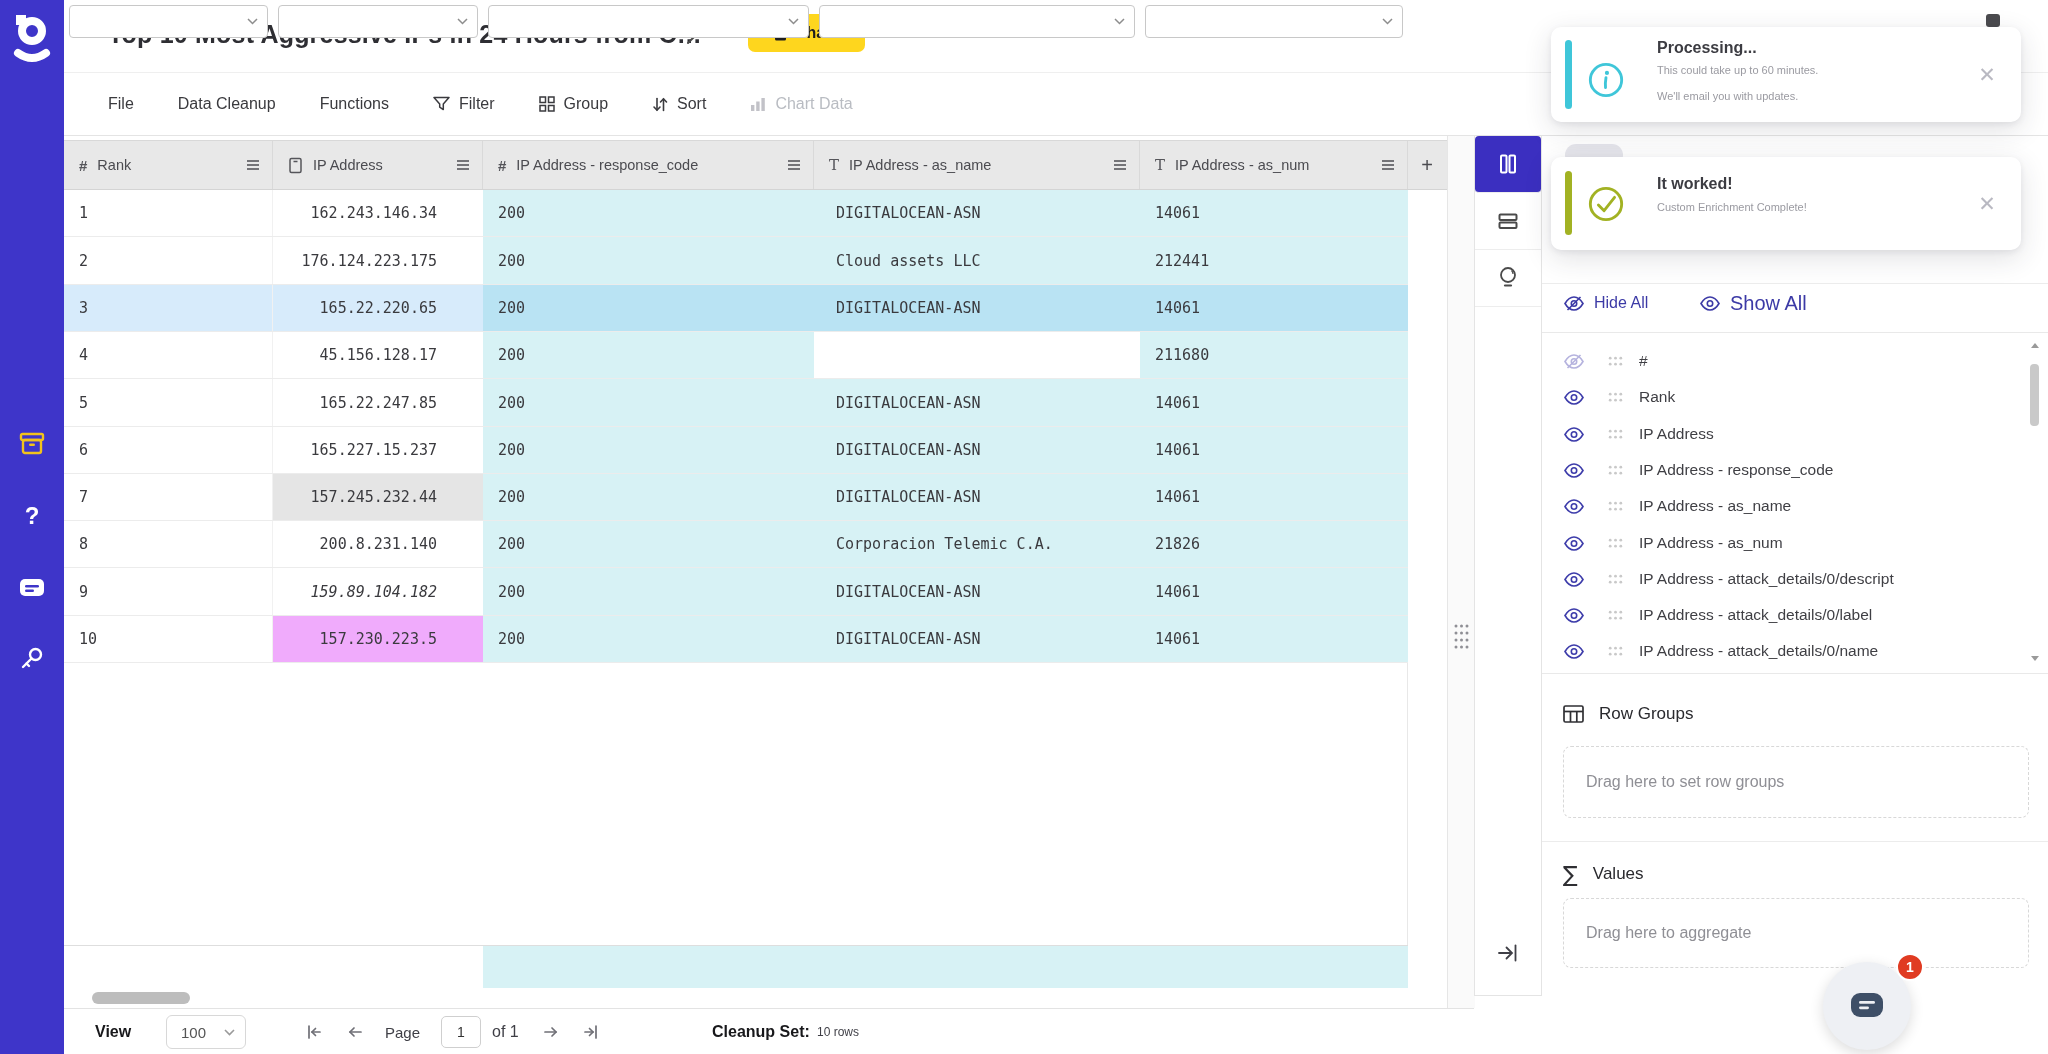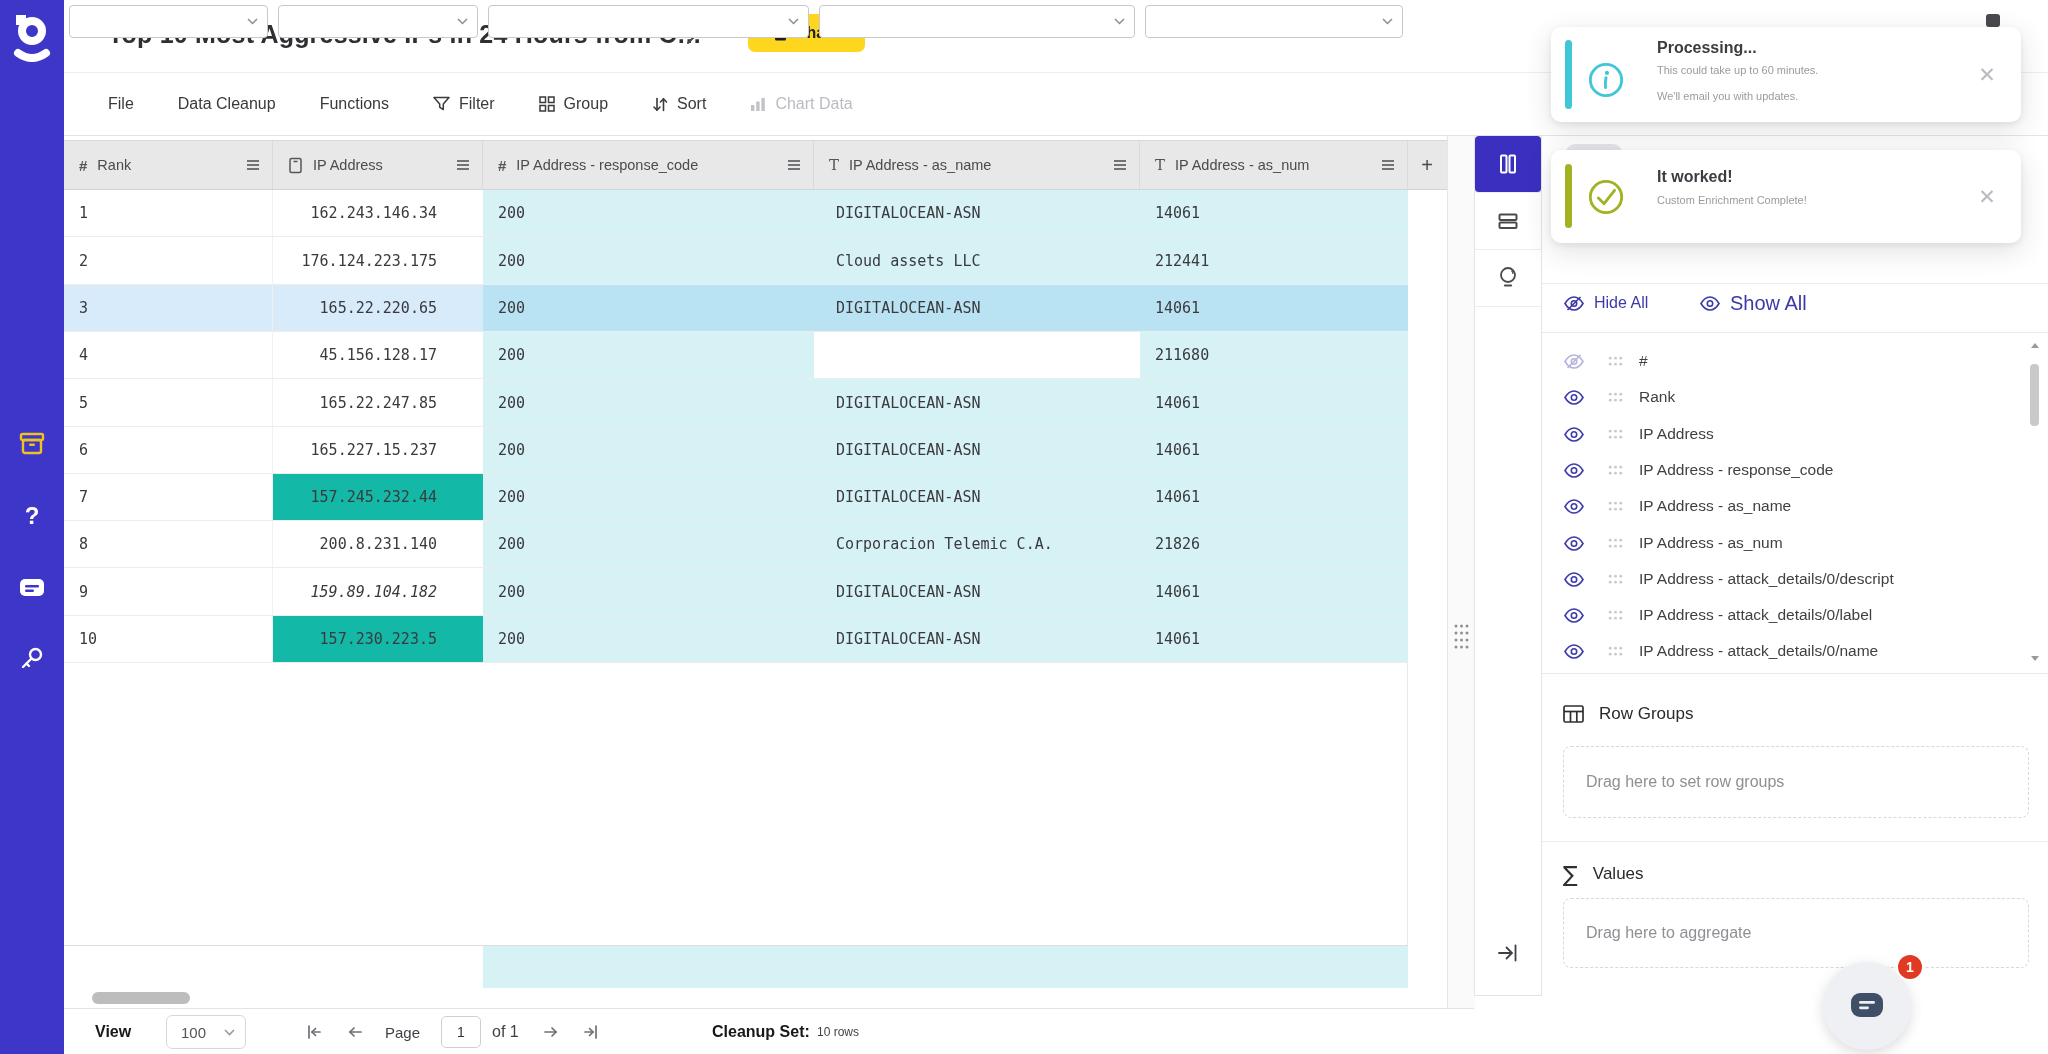--- a/index.html
+++ b/index.html
@@ -281,42 +281,42 @@
     </div>
     <div class="trow" style="top: 237px; height: 47px;">
       <div class="cell" style="left: 0px; width: 209px; background: rgb(255, 255, 255); padding-left: 15px; border-right: 1px solid rgb(241, 241, 241);">6</div>
       <div class="cell" style="left: 209px; width: 210px; background: rgb(255, 255, 255); justify-content: flex-end; padding-right: 46px;">165.227.15.237</div>
       <div class="cell" style="left: 419px; width: 331px; background: rgb(215, 242, 245); padding-left: 15px;">200</div>
       <div class="cell" style="left: 750px; width: 326px; background: rgb(215, 242, 245); padding-left: 22px;">DIGITALOCEAN-ASN</div>
       <div class="cell" style="left: 1076px; width: 268px; background: rgb(215, 242, 245); padding-left: 15px;">14061</div>
     </div>
     <div class="trow" style="top: 284px; height: 47px;">
       <div class="cell" style="left: 0px; width: 209px; background: rgb(255, 255, 255); padding-left: 15px; border-right: 1px solid rgb(241, 241, 241);">7</div>
-      <div class="cell" style="left: 209px; width: 210px; background: #14b8a6; justify-content: flex-end; padding-right: 46px;">157.245.232.44</div>
+      <div class="cell" style="left: 209px; width: 210px; background: #e5e5e5; justify-content: flex-end; padding-right: 46px;">157.245.232.44</div>
       <div class="cell" style="left: 419px; width: 331px; background: rgb(215, 242, 245); padding-left: 15px;">200</div>
       <div class="cell" style="left: 750px; width: 326px; background: rgb(215, 242, 245); padding-left: 22px;">DIGITALOCEAN-ASN</div>
       <div class="cell" style="left: 1076px; width: 268px; background: rgb(215, 242, 245); padding-left: 15px;">14061</div>
     </div>
     <div class="trow" style="top: 331px; height: 47px;">
       <div class="cell" style="left: 0px; width: 209px; background: rgb(255, 255, 255); padding-left: 15px; border-right: 1px solid rgb(241, 241, 241);">8</div>
       <div class="cell" style="left: 209px; width: 210px; background: rgb(255, 255, 255); justify-content: flex-end; padding-right: 46px;">200.8.231.140</div>
       <div class="cell" style="left: 419px; width: 331px; background: rgb(215, 242, 245); padding-left: 15px;">200</div>
       <div class="cell" style="left: 750px; width: 326px; background: rgb(215, 242, 245); padding-left: 22px;">Corporacion Telemic C.A.</div>
       <div class="cell" style="left: 1076px; width: 268px; background: rgb(215, 242, 245); padding-left: 15px;">21826</div>
     </div>
     <div class="trow" style="top: 378px; height: 48px;">
       <div class="cell" style="left: 0px; width: 209px; background: rgb(255, 255, 255); padding-left: 15px; border-right: 1px solid rgb(241, 241, 241);">9</div>
       <div class="cell" style="left: 209px; width: 210px; background: rgb(255, 255, 255); justify-content: flex-end; padding-right: 46px; font-style: italic;">159.89.104.182</div>
       <div class="cell" style="left: 419px; width: 331px; background: rgb(215, 242, 245); padding-left: 15px;">200</div>
       <div class="cell" style="left: 750px; width: 326px; background: rgb(215, 242, 245); padding-left: 22px;">DIGITALOCEAN-ASN</div>
       <div class="cell" style="left: 1076px; width: 268px; background: rgb(215, 242, 245); padding-left: 15px;">14061</div>
     </div>
     <div class="trow" style="top: 426px; height: 47px;">
       <div class="cell" style="left: 0px; width: 209px; background: rgb(255, 255, 255); padding-left: 15px; border-right: 1px solid rgb(241, 241, 241);">10</div>
-      <div class="cell" style="left: 209px; width: 210px; background: #14b8a6; justify-content: flex-end; padding-right: 46px;">157.230.223.5</div>
+      <div class="cell" style="left: 209px; width: 210px; background: #f0abfc; justify-content: flex-end; padding-right: 46px;">157.230.223.5</div>
       <div class="cell" style="left: 419px; width: 331px; background: rgb(215, 242, 245); padding-left: 15px;">200</div>
       <div class="cell" style="left: 750px; width: 326px; background: rgb(215, 242, 245); padding-left: 22px;">DIGITALOCEAN-ASN</div>
       <div class="cell" style="left: 1076px; width: 268px; background: rgb(215, 242, 245); padding-left: 15px;">14061</div>
     </div>
   </div>
 <div id="filterstrips">
     <div class="abs filterstrip" style="left: 64px; width: 419px; background: rgb(255, 255, 255);"></div>
     <div class="abs filterstrip" style="left: 483px; width: 925px; background: rgb(215, 242, 245);"></div>
     <div class="fbox" style="left: 69px; width: 199px;">
       <svg width="11" height="7" viewBox="0 0 11 7" fill="none" stroke="#8d8d8d" stroke-width="1.5">
@@ -677,21 +677,21 @@
     <circle cx="20" cy="20" r="16.5" fill="none" stroke="#3fc6d9" stroke-width="3"></circle>
     <circle cx="21" cy="12.5" r="2.2" fill="#3fc6d9"></circle>
     <path d="M20 17.5 Q19 23 19.5 28" fill="none" stroke="#3fc6d9" stroke-width="3" stroke-linecap="round"></path>
   </svg>
   <div class="ttl" style="top:12px;">Processing...</div>
   <div class="bd" style="top:37px;">This could take up to 60 minutes.</div>
   <div class="bd" style="top:63px;">We'll email you with updates.</div>
   <div class="x">✕</div>
 </div>
 
-<div class="toast" style="top:150px;height:93px;">
+<div class="toast" style="top:157px;height:93px;">
   <div class="bar" style="top:14px;height:64px;background:#a2b223;"></div>
   <svg style="position:absolute;left:36px;top:28px;" width="38" height="38" viewBox="0 0 40 40">
     <circle cx="20" cy="20" r="16.5" fill="none" stroke="#a2b223" stroke-width="3"></circle>
     <path d="M12 21 L18 27 L29 13" fill="none" stroke="#a2b223" stroke-width="3" stroke-linecap="round" stroke-linejoin="round"></path>
   </svg>
   <div class="ttl" style="top:18px;">It worked!</div>
   <div class="bd" style="top:44px;">Custom Enrichment Complete!</div>
   <div class="x">✕</div>
 </div>
 

